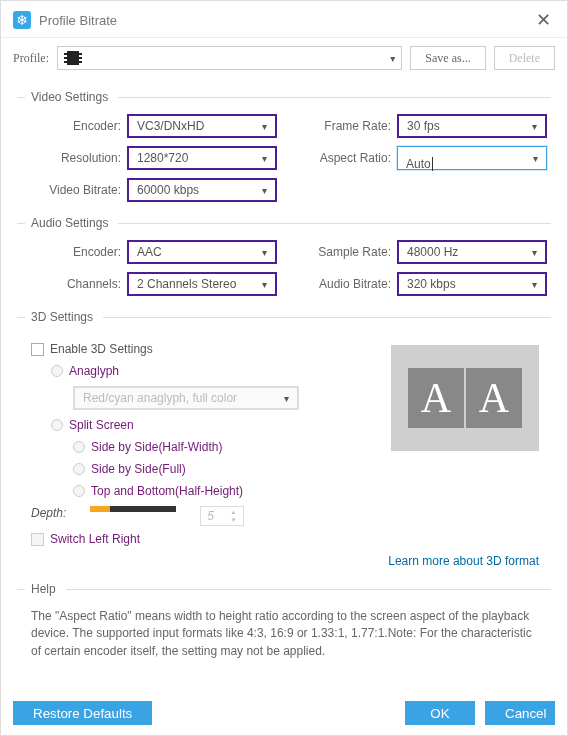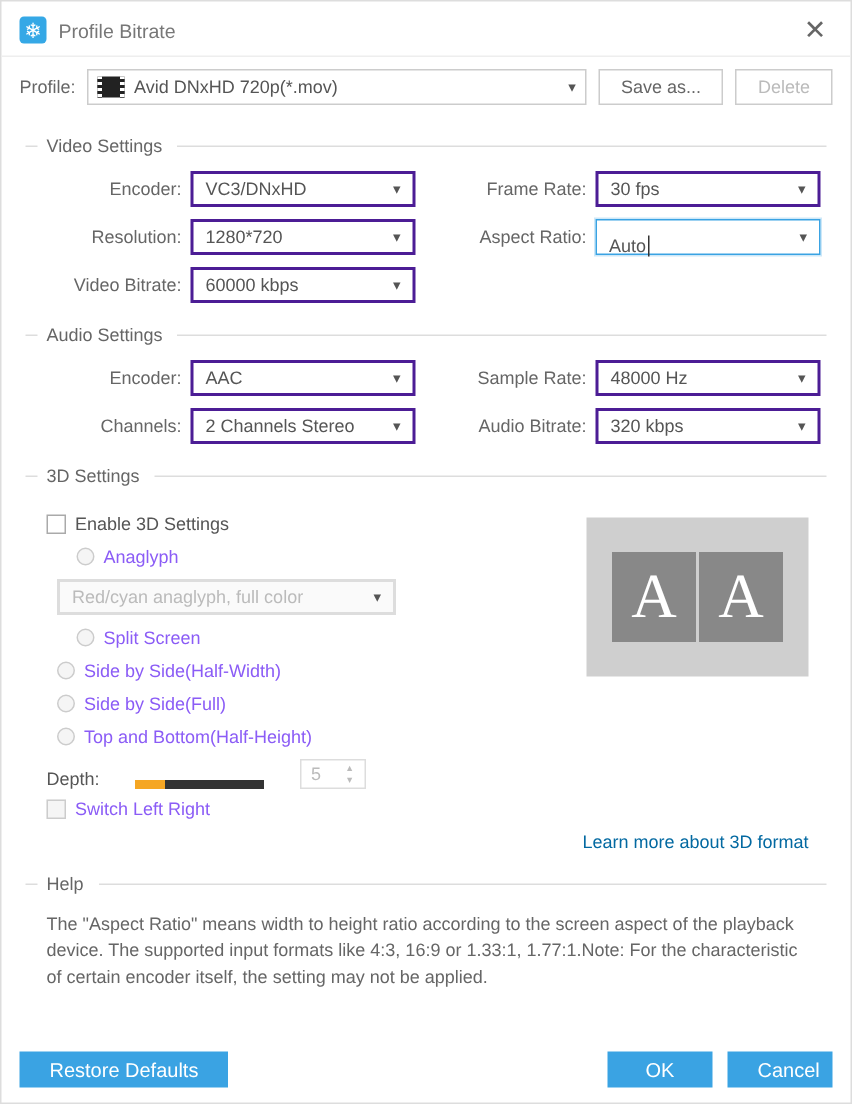--- a/index.html
+++ b/index.html
@@ -28,20 +28,21 @@
   font-size: 14px;
   margin-right: 8px;
 }
 .title { color: #777; font-size: 13px; flex: 1; }
 .close-x { color: #666; font-size: 18px; cursor: pointer; padding: 0 4px; }
 .profile-row {
   display: flex;
   align-items: center;
   padding: 8px 12px 10px 12px;
   gap: 8px;
+  font-family: Liberation Serif, serif;
 }
 .profile-label { color: #666; }
 .prof-combo {
   flex: 1;
   border: 1px solid #ccc;
   height: 24px;
   display: flex;
   align-items: center;
   padding: 0 6px;
   position: relative;
@@ -96,39 +97,39 @@
   position: relative;
 }
 .combo .caret { position: absolute; right: 8px; }
 .combo.active { border: 1px solid #3aa3e3; box-shadow: 0 0 0 1px rgba(58,163,227,.25); }
 .text-cursor { border-right: 1px solid #333; padding-right: 1px; animation: blink 1s step-end infinite; margin-top: 12px; }
 @keyframes blink { 50% { border-color: transparent; } }
 .threeD { padding: 4px 0 8px 0; }
 .chk-row { display: flex; align-items: center; gap: 6px; margin: 4px 0 8px 14px; color: #555; }
 .checkbox { width: 13px; height: 13px; border: 1px solid #aaa; background: #fff; }
 .radio { width: 12px; height: 12px; border: 1px solid #bbb; border-radius: 50%; background: #fff; }
-.disabled-text { color: #8b5cf6; }
+.disabled-text { color: #701a75; }
 .radio.disabled, .checkbox.disabled { border-color: #ccc; background: #f5f5f5; }
 .sub-indent { margin-left: 34px; }
-.sub-sub { margin-left: 21px; }
+.sub-sub { margin-left: 56px; }
 .combo.disabled { color: #bbb; border-color: #ddd; background: #fafafa; }
 .preview-box {
   position: absolute;
   right: 28px;
   top: 344px;
   width: 148px;
   height: 106px;
   background: #cfcfcf;
   display: flex;
   align-items: center;
   justify-content: center;
   gap: 2px;
 }
 .preview-box .aa { width: 56px; height: 60px; background: #888; display:flex; align-items:center; justify-content:center; color:#fff; font-size:42px; font-family: Georgia, serif; }
-.depth-row { display: flex; align-items: flex-end; gap: 24px; margin: 6px 0 6px 0; padding-left: 14px; }
+.depth-row { display: flex; align-items: flex-start; gap: 24px; margin: 6px 0 6px 0; padding-left: 14px; font-style: italic; }
 .slider { width: 86px; height: 6px; background: #333; position: relative; }
 .slider::before { content:""; position:absolute; left:0; top:0; bottom:0; width:20px; background:#f5a623; }
 .spin { width: 44px; height: 20px; border:1px solid #ddd; color:#bbb; display:flex; align-items:center; padding:0 6px; position:relative; }
 .spin .spinbtns { position:absolute; right:2px; top:1px; bottom:1px; width:10px; display:flex; flex-direction:column; justify-content:space-between; color:#bbb; font-size:7px; }
 .link { color: #0369a1; cursor: pointer; }
 .link-row { text-align: right; padding-right: 12px; margin-top: 4px; }
 .help-text { color: #666; line-height: 1.45; padding: 2px 6px 0 14px; }
 .footer {
   position: absolute;
   left: 0; right: 0; bottom: 0;
@@ -154,21 +155,20 @@
 <div class="titlebar">
   <div class="app-icon">❄</div>
   <div class="title">Profile Bitrate</div>
   <div class="close-x">✕</div>
 </div>
 
 <div class="profile-row">
   <div class="profile-label">Profile:</div>
   <div class="prof-combo">
     <div class="film-icon"></div>
-    <span>Avid DNxHD 720p(*.mov)</span>
     <span class="caret">▾</span>
   </div>
   <div class="btn">Save as...</div>
   <div class="btn disabled">Delete</div>
 </div>
 
 <div class="content">
 
   <div class="section-head">
     <div class="rule-left"></div>

